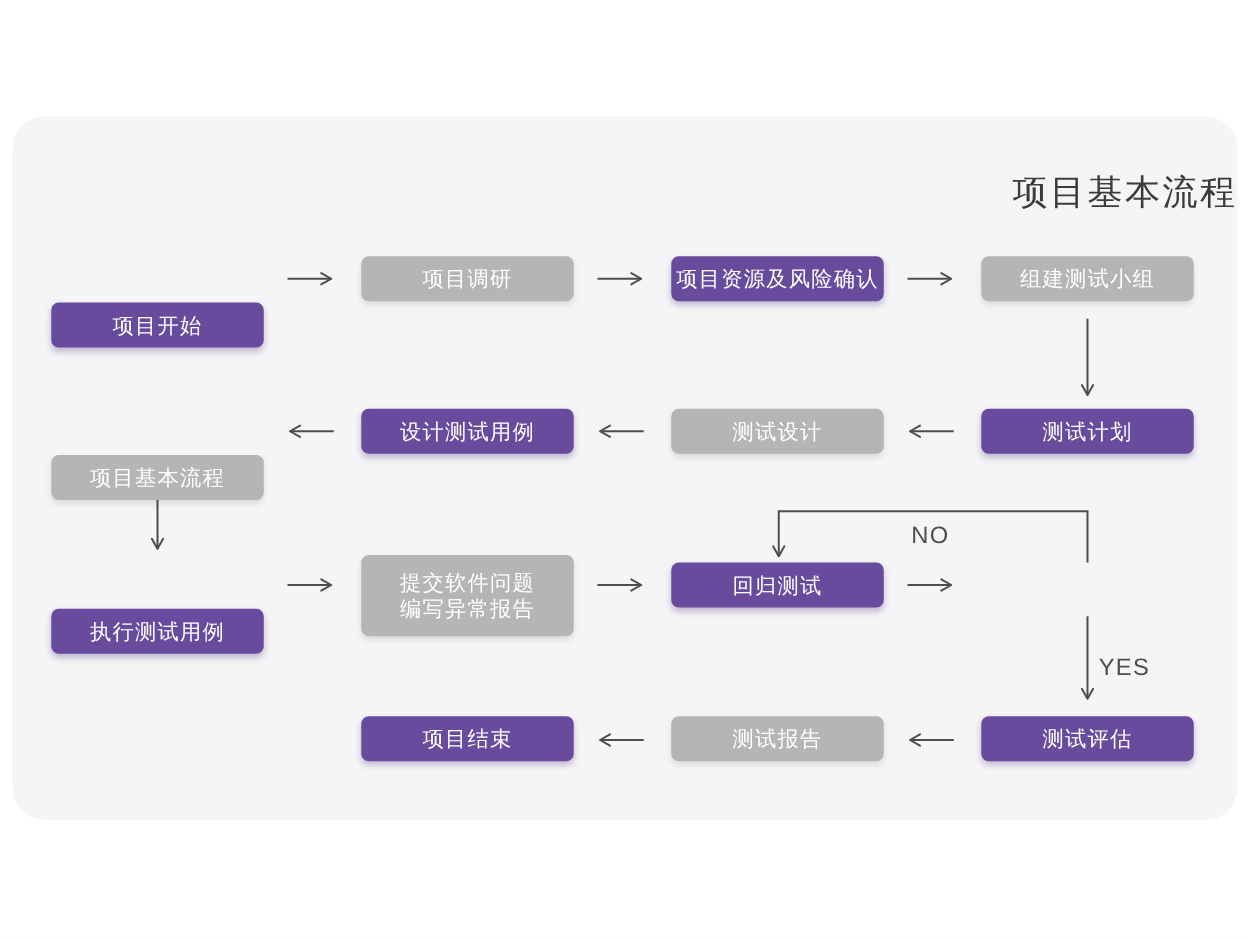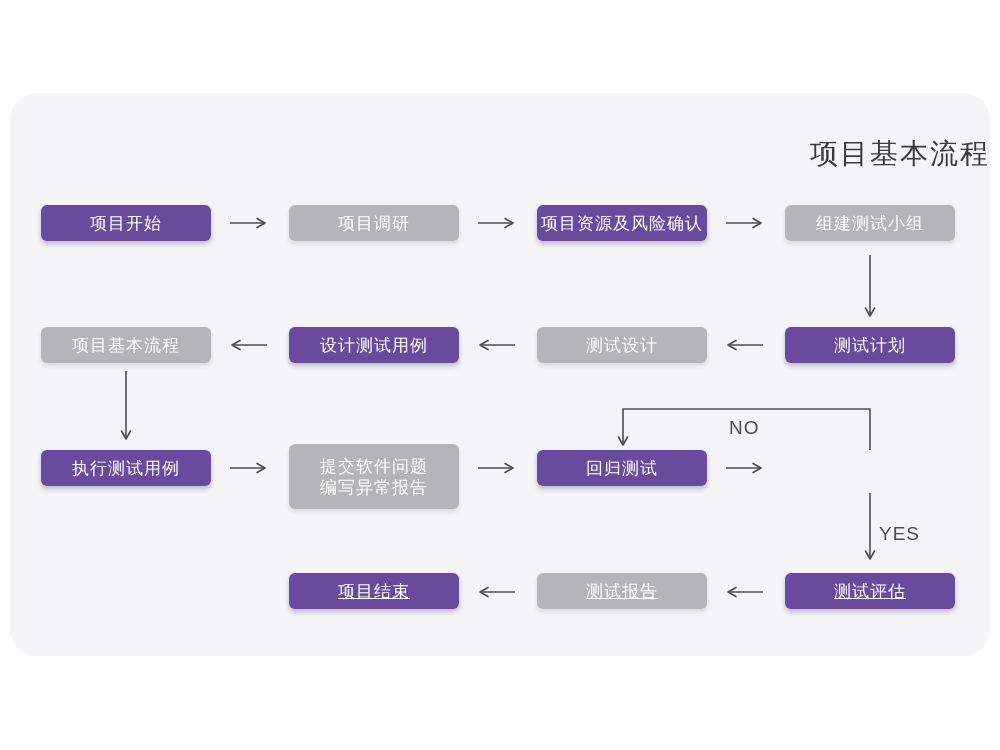--- a/index.html
+++ b/index.html
@@ -49,28 +49,28 @@
     white-space: pre-line;
   }
   .purple {
     background: #694b9e;
     box-shadow: 0 3px 5px rgba(62, 34, 112, 0.28);
   }
   .gray {
     background: #b5b4b6;
     box-shadow: 0 3px 5px rgba(0, 0, 0, 0.10);
   }
-  .col1 { left: 31px; }
+  .col1 { left: 31px; margin-top: 37px; }
   .col2 { left: 279px; }
   .col3 { left: 527px; }
   .col4 { left: 775px; }
   .row1 { top: 112px; }
   .row2 { top: 234px; }
   .row3 { top: 357px; }
-  .row4 { top: 480px; text-decoration: underline; }
+  .row4 { top: 480px; }
   .tall { top: 351px; height: 65px; }
   .arrows {
     position: absolute;
     left: 0;
     top: 0;
     width: 980px;
     height: 563px;
     pointer-events: none;
   }
   .arrows text {

